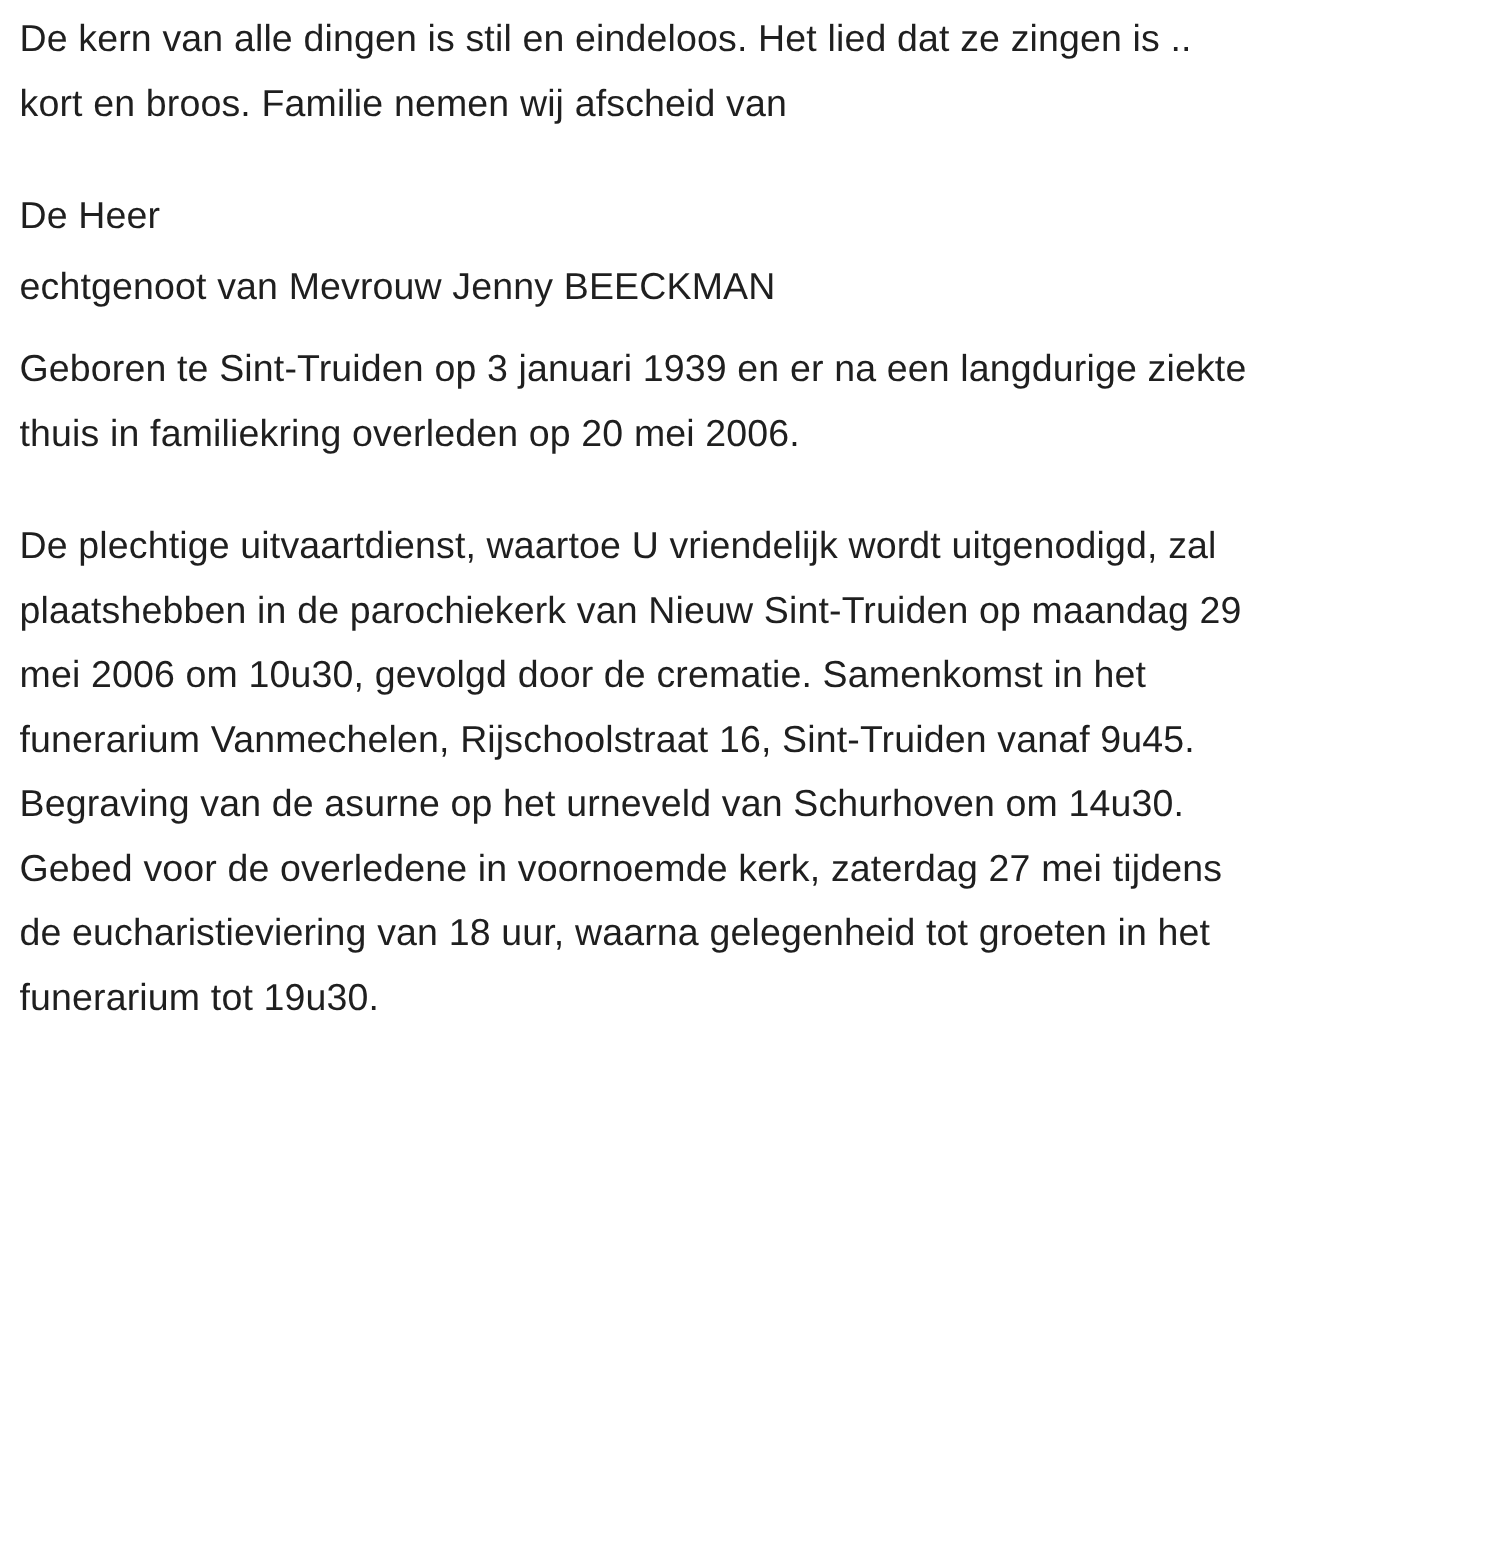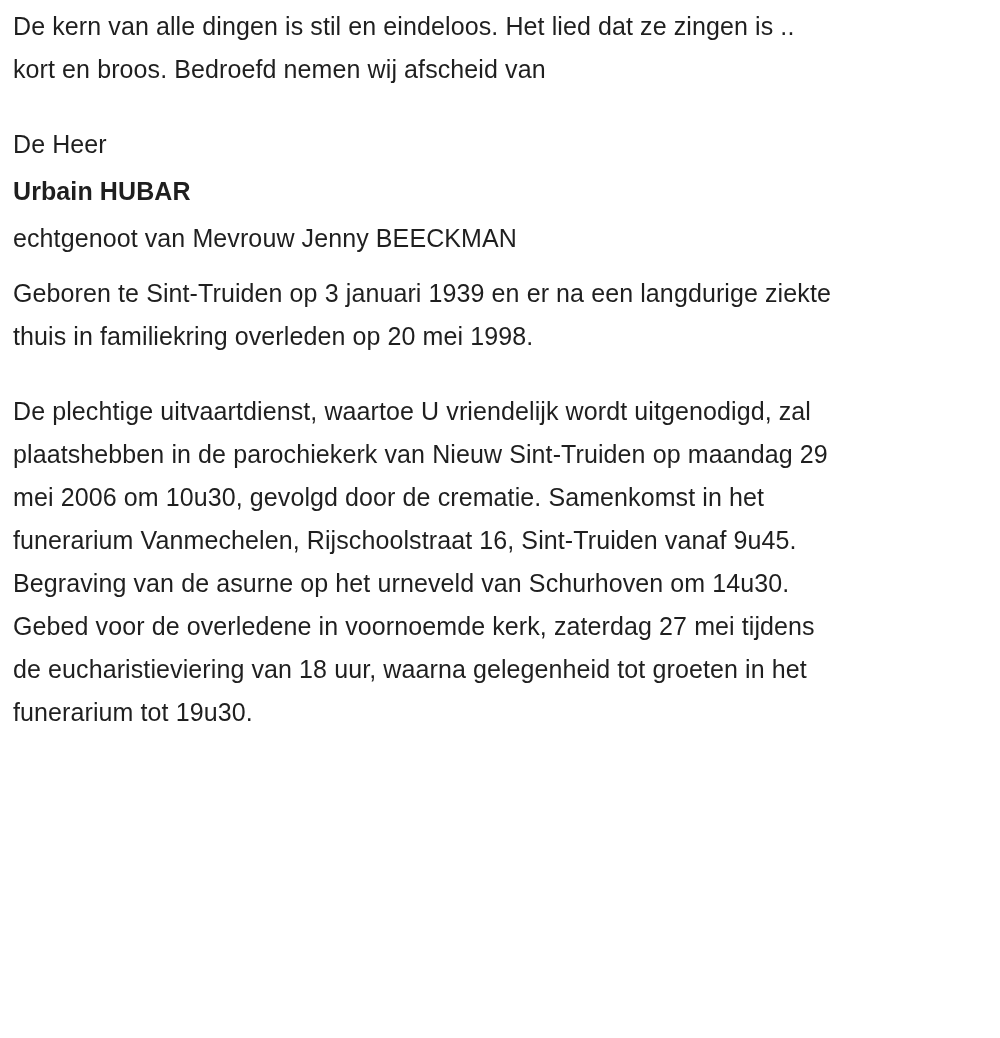--- a/index.html
+++ b/index.html
@@ -38,30 +38,29 @@
   .closing {
     margin-bottom: 0;
   }
 </style>
 </head>
 <body>
 
 <main class="obituary">
 
   <p class="para">De kern van alle dingen is stil en eindeloos. Het lied dat ze zingen is ..
-kort en broos. Bedroefd nemen wij afscheid van</p>
+kort en broos. Familie nemen wij afscheid van</p>
 
   <p class="line">De Heer</p>
 
-  <p class="line deceased-name">Urbain HUBAR</p>
 
   <p class="line relation">echtgenoot van Mevrouw Jenny BEECKMAN</p>
 
   <p class="para">Geboren te Sint-Truiden op 3 januari 1939 en er na een langdurige ziekte
-thuis in familiekring overleden op 20 mei 1998.</p>
+thuis in familiekring overleden op 20 mei 2006.</p>
 
   <p class="para">De plechtige uitvaartdienst, waartoe U vriendelijk wordt uitgenodigd, zal
 plaatshebben in de parochiekerk van Nieuw Sint-Truiden op maandag 29
 mei 2006 om 10u30, gevolgd door de crematie. Samenkomst in het
 funerarium Vanmechelen, Rijschoolstraat 16, Sint-Truiden vanaf 9u45.
 Begraving van de asurne op het urneveld van Schurhoven om 14u30.
 Gebed voor de overledene in voornoemde kerk, zaterdag 27 mei tijdens
 de eucharistieviering van 18 uur, waarna gelegenheid tot groeten in het
 funerarium tot 19u30.</p>
 

